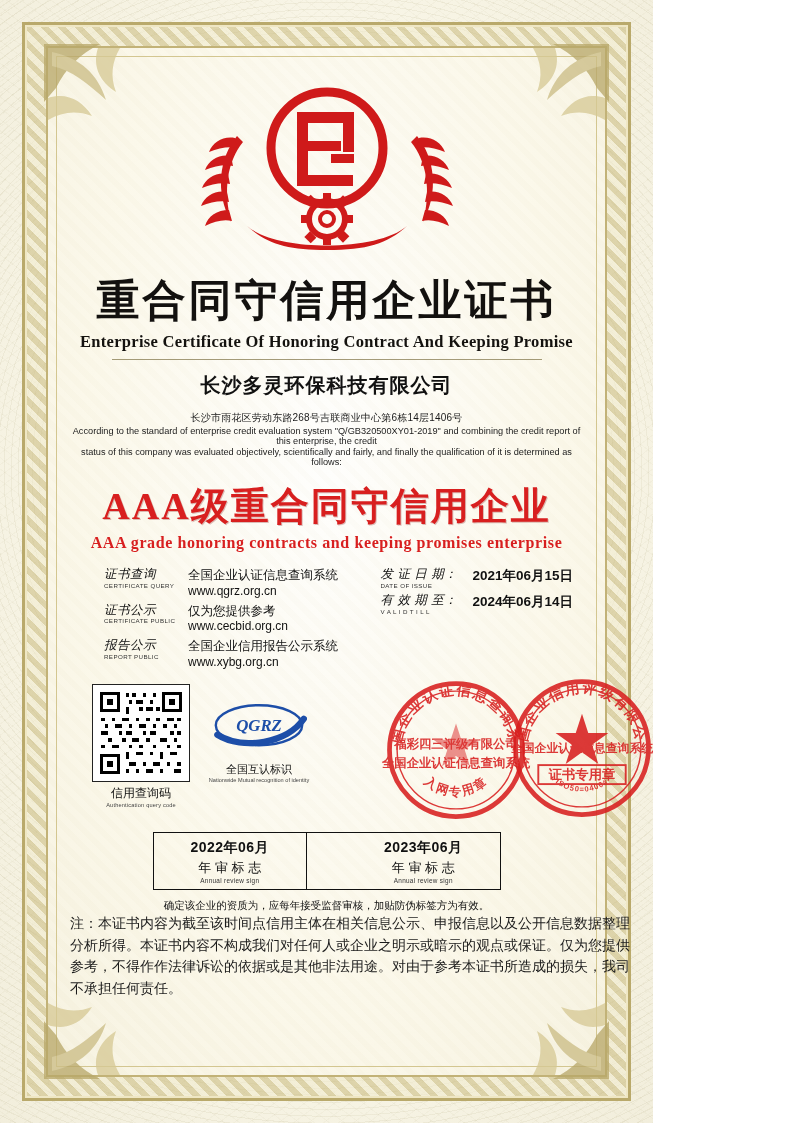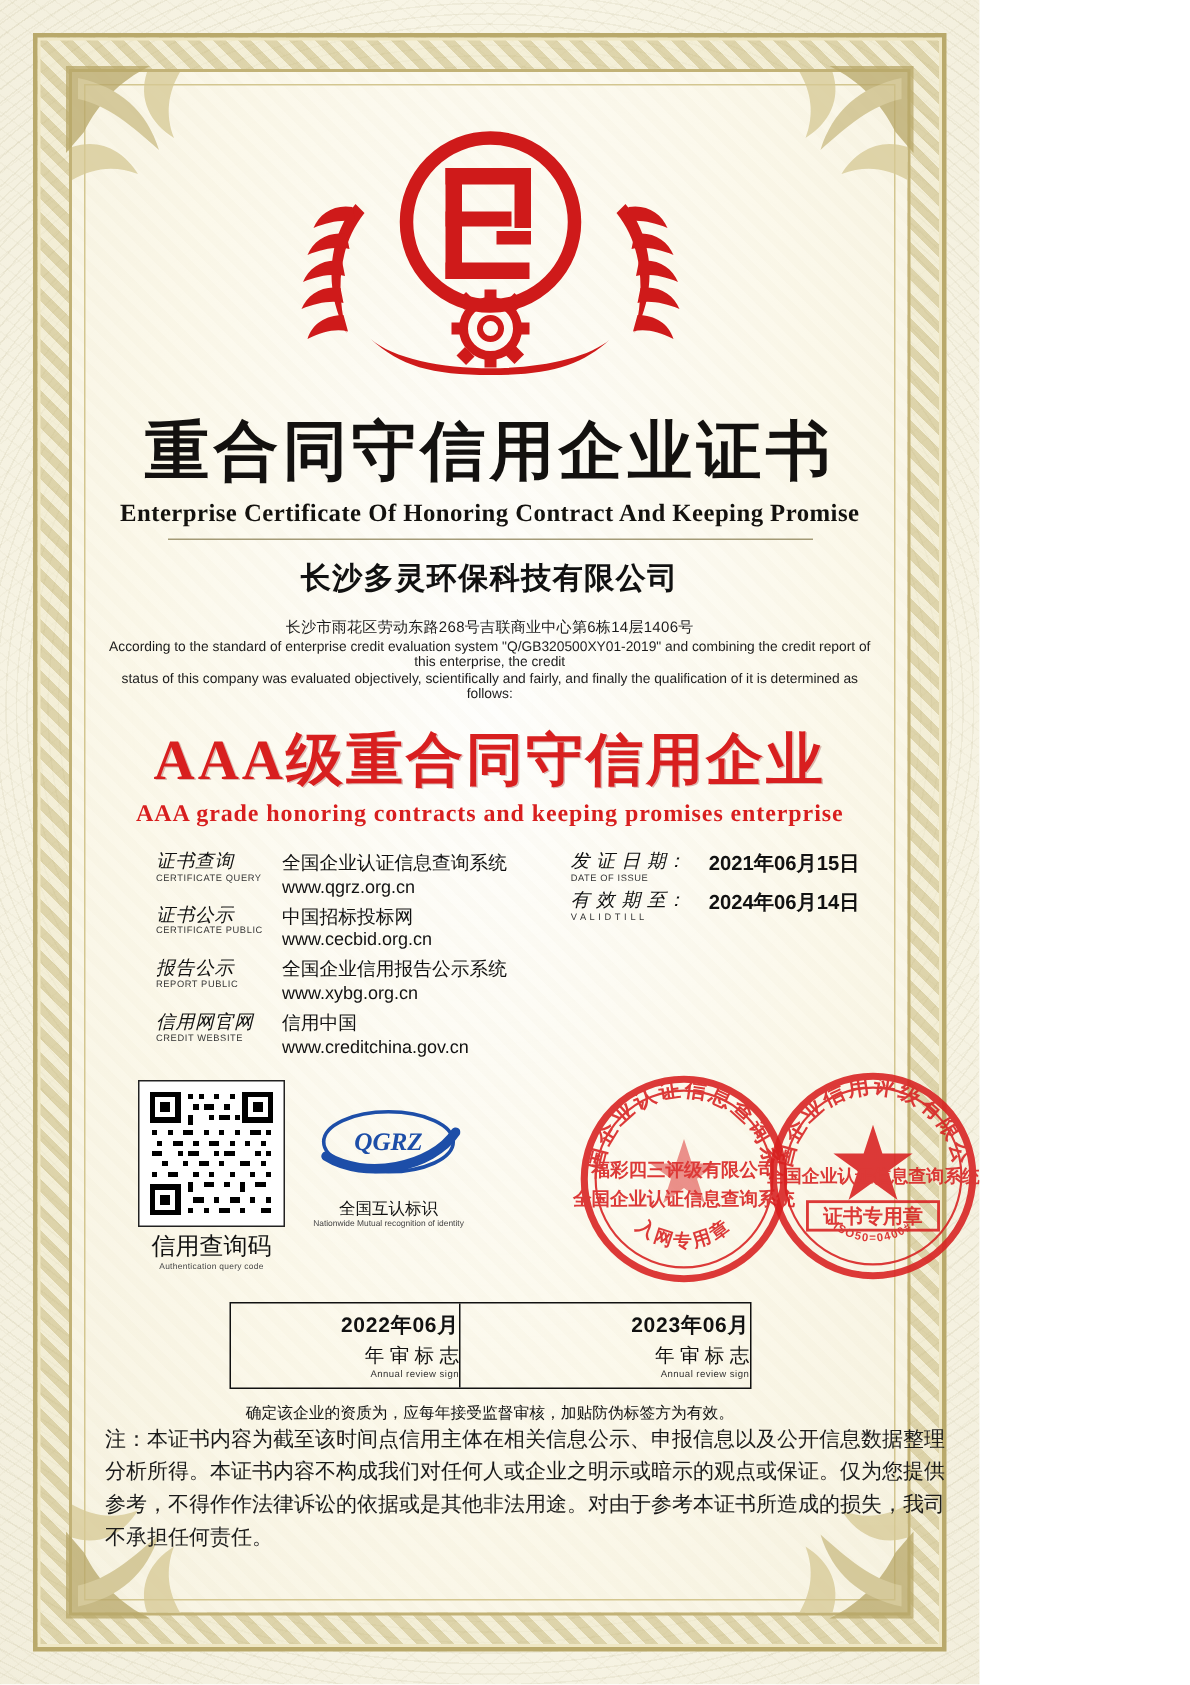--- a/index.html
+++ b/index.html
@@ -156,21 +156,21 @@
     position:relative;
     height:140px;
   }
   .qr-wrap{width:118px;text-align:center;margin-left:8px;}
   .qr{
     width:96px;height:96px;margin:0 auto;
     background:#fff;border:1px solid #222;
     position:relative;
   }
   .qr .qgrid{position:absolute;inset:5px;}
-  .qr-cap{margin-top:3px;font-size:16px;color:#111;}
+  .qr-cap{margin-top:3px;font-size:12px;color:#111;}
   .qr-cap-en{font-size:5.6px;color:#444;letter-spacing:.2px;}
 
   .logo-wrap{width:118px;text-align:center;margin-top:14px;}
   .logo-oval{
     width:96px;height:58px;margin:0 auto;position:relative;
   }
   .logo-cap{margin-top:6px;font-size:11px;color:#111;}
   .logo-cap-en{font-size:5.6px;color:#444;}
 
   .seal{
@@ -182,21 +182,21 @@
   
   .annual{
     margin:8px auto 0;
     width:346px;
     display:flex;
     border:1px solid #111;
   }
   .annual-cell{
     flex:1;
     padding:6px 0 5px;
-    text-align:right;
+    text-align:center;
   }
   .annual-cell + .annual-cell{border-left:1px solid #111;padding-left:40px;}
   .annual-date{font-size:14px;color:#111;font-weight:bold;letter-spacing:.5px;}
   .annual-cn{font-size:13px;color:#111;margin-top:2px;}
   .annual-en{font-size:6.4px;color:#333;letter-spacing:.3px;}
 
   .notice{
     margin-top:9px;
     font-size:10.5px;
     color:#111;
@@ -336,46 +336,36 @@
             <div class="site">www.qgrz.org.cn</div>
           </div>
         </div>
 
         <div class="info-row">
           <div class="lab">
             <div class="cn">证书公示</div>
             <div class="en">CERTIFICATE PUBLIC</div>
           </div>
           <div class="val">
-            <div>中国招标投标网</div>
+            <div>仅为您提供参考</div>
             <div class="site">www.cecbid.org.cn</div>
           </div>
         </div>
 
         <div class="info-row">
           <div class="lab">
             <div class="cn">报告公示</div>
             <div class="en">REPORT PUBLIC</div>
           </div>
           <div class="val">
             <div>全国企业信用报告公示系统</div>
             <div class="site">www.xybg.org.cn</div>
           </div>
         </div>
 
-        <div class="info-row">
-          <div class="lab">
-            <div class="cn">信用网官网</div>
-            <div class="en">CREDIT WEBSITE</div>
-          </div>
-          <div class="val">
-            <div>信用中国</div>
-            <div class="site">www.creditchina.gov.cn</div>
-          </div>
-        </div>
 
       </div>
 
       <div class="info-col right">
 
 
         <div class="info-row">
           <div class="lab">
             <div class="cn">发 证 日 期：</div>
             <div class="en">DATE  OF  ISSUE</div>

